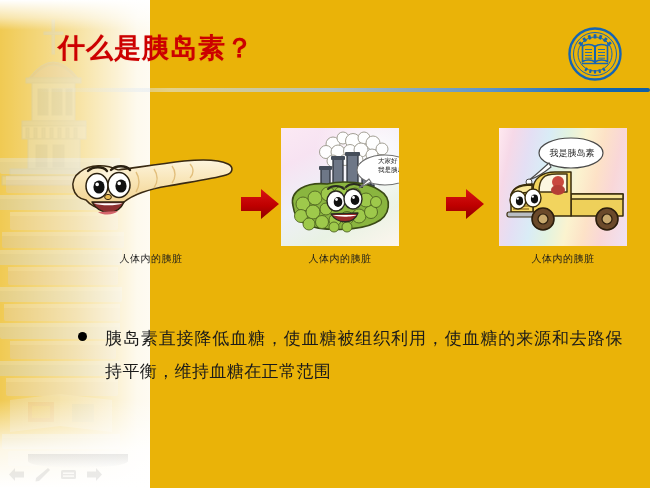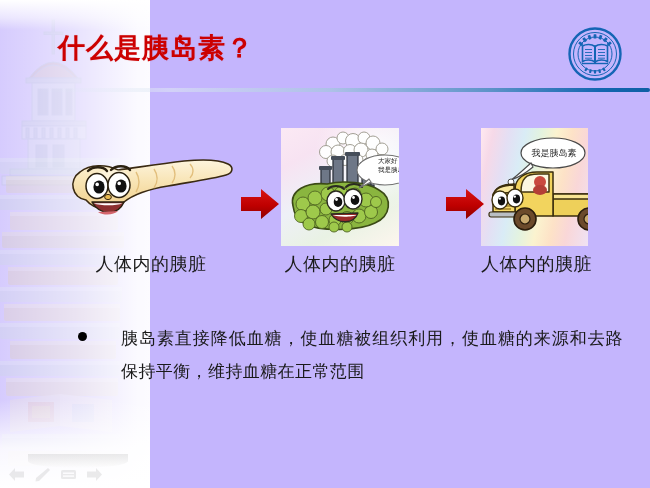--- a/index.html
+++ b/index.html
@@ -10,21 +10,21 @@
     height: 488px;
     overflow: hidden;
     background: #ffffff;
     font-family: "DejaVu Sans", "Liberation Sans", sans-serif;
   }
 
   #slide {
     position: relative;
     width: 650px;
     height: 488px;
-    background: #c4b5fd;
+    background: #eab308;
     overflow: hidden;
   }
 
   
   .bg-watermark {
     position: absolute;
     left: 0; top: 0;
     width: 150px;
     height: 488px;
     overflow: hidden;
@@ -125,30 +125,30 @@
   .panel-img {
     position: relative;
     height: 118px;
     overflow: hidden;
   }
   .panel-caption {
     position: absolute;
     top: 124px;
     width: 100%;
     text-align: center;
-    font-size: 18px;
+    font-size: 10px;
     color: #1b1b1b;
     font-weight: 500;
     letter-spacing: .5px;
     white-space: nowrap;
   }
 
   #panel-1 { left: 62px;  width: 178px; }
   #panel-2 { left: 281px; width: 118px; }
-  #panel-3 { left: 481px; width: 107px; }
+  #panel-3 { left: 499px; width: 128px; }
 
   #panel-2 .panel-img {
     background:
       radial-gradient(circle at 78% 22%, rgba(255,255,255,.9) 0%, rgba(255,255,255,0) 45%),
       linear-gradient(150deg, #fbe9f4 0%, #f7e3f2 22%, #eef0f7 48%, #e9f2e4 72%, #fdf6ee 100%);
   }
   #panel-3 .panel-img {
     background:
       linear-gradient(102deg,
         #ffe9f0 0%, #f6d9e8 10%, #e4dff4 22%, #d9ecf6 34%,
@@ -168,21 +168,20 @@
 
   
   .bullet-block {
     position: absolute;
     left: 78px;
     top: 322px;
     width: 545px;
     z-index: 6;
     display: flex;
     align-items: flex-start;
-    gap: 16px;
   }
   .bullet-dot {
     flex: 0 0 auto;
     width: 9px; height: 9px;
     border-radius: 50%;
     background: #000;
     margin-top: 10px;
     margin-right: 18px;
   }
   .bullet-text {

